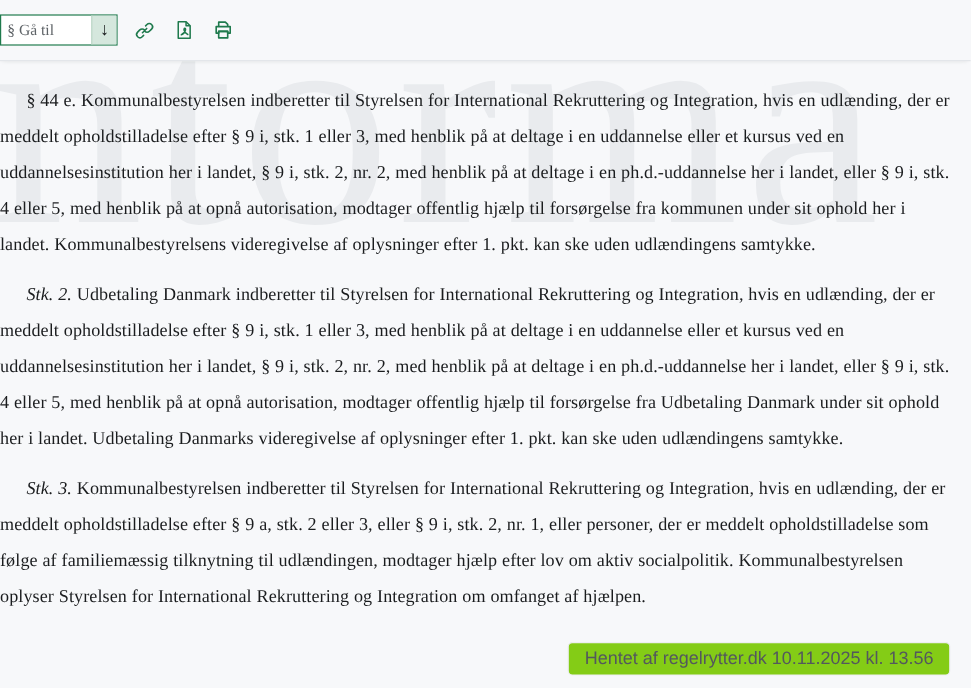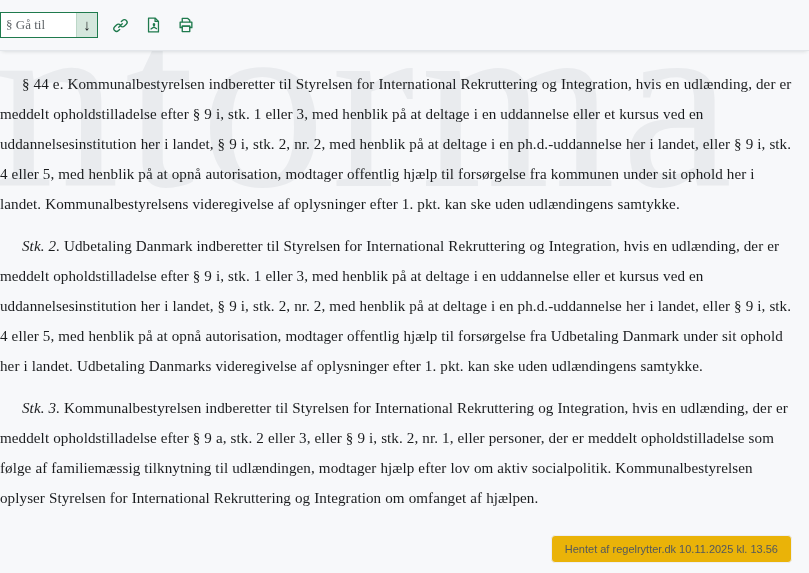--- a/index.html
+++ b/index.html
@@ -143,26 +143,26 @@
     position: absolute;
     left: 0;
     right: 0;
     bottom: 10px;
     z-index: 4;
     display: flex;
     justify-content: flex-end;
     padding-right: 17px;
   }
   .fetch-badge {
-    background: #eab308;
+    background: #84cc16;
     border: 1px solid #edeef1;
     border-radius: 4px;
     padding: 6px 13px;
     font-family: "Liberation Sans", "DejaVu Sans", sans-serif;
-    font-size: 11px;
+    font-size: 15px;
     line-height: 14px;
     color: #53585e;
     white-space: nowrap;
   }
 </style>
 </head>
 <body>
 
 <div class="watermark">ntorma</div>
 

